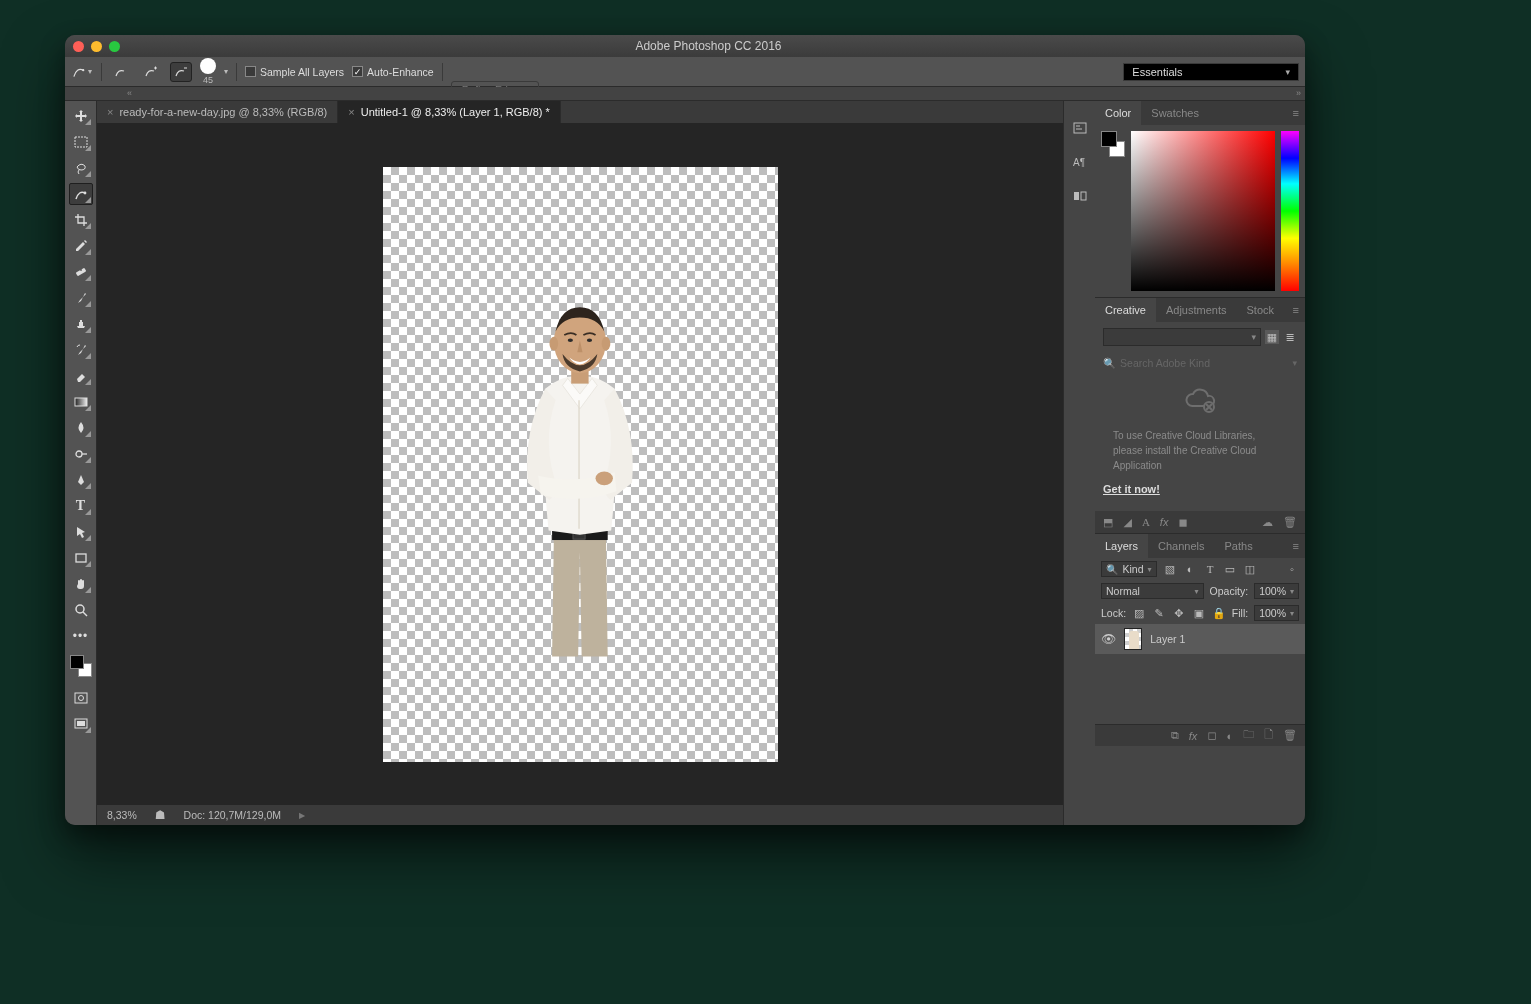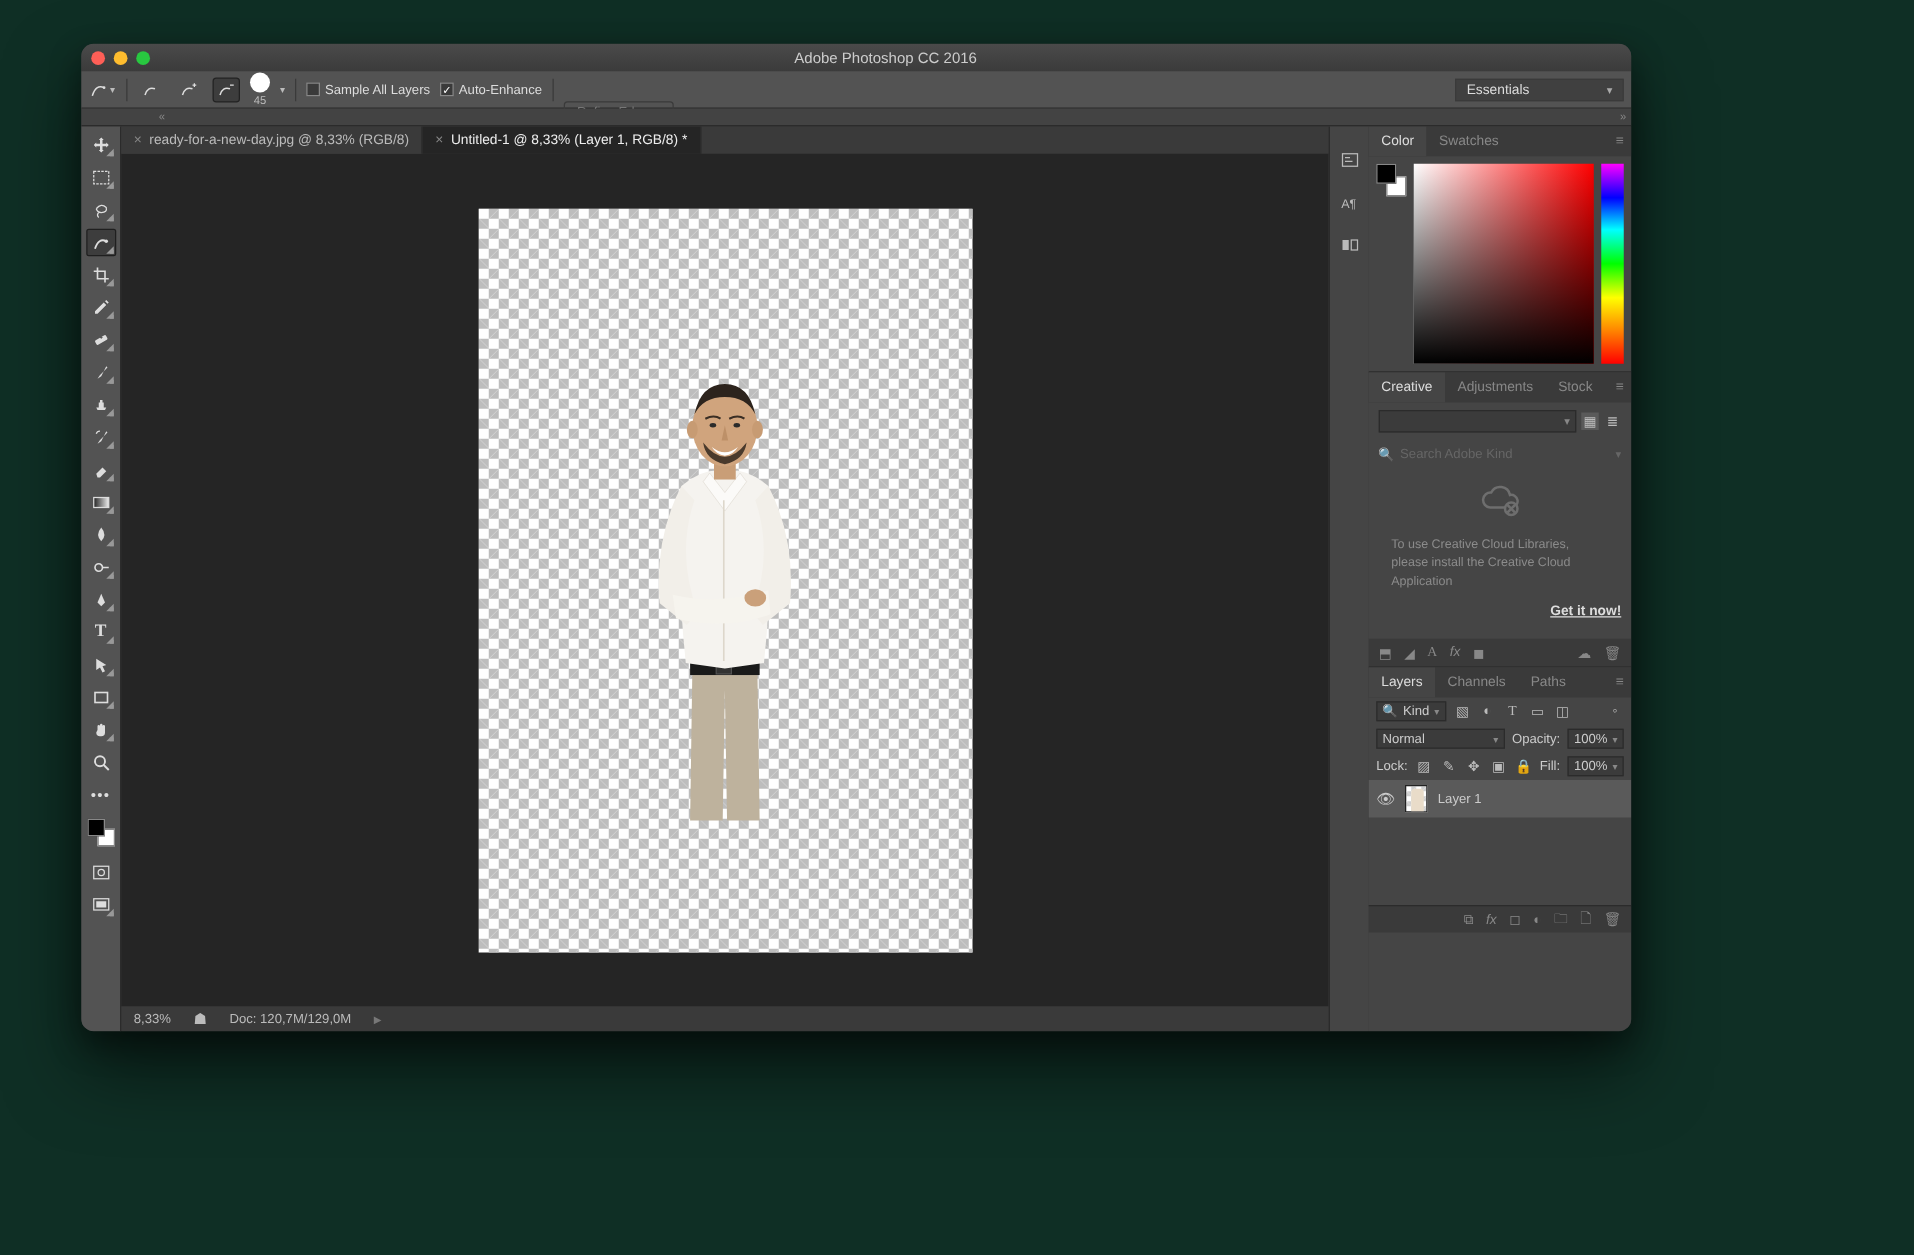--- a/index.html
+++ b/index.html
@@ -16,21 +16,21 @@
   .ob-icon { width:22px; height:20px; border:1px solid transparent; border-radius:3px; display:flex; align-items:center; justify-content:center; color:#ddd; font-size:12px; }
   .ob-icon.sel { background:#3d3d3d; border-color:#222; }
   .brush-circle { width:16px; height:16px; border-radius:50%; background:#fff; }
   .brush-size { font-size:9px; color:#bbb; margin-top:2px; }
   .brush-grp { display:flex; flex-direction:column; align-items:center; line-height:1; }
   .chk { display:flex; align-items:center; gap:4px; font-size:10.5px; }
   .chk .box { width:11px; height:11px; border:1px solid #888; background:#3a3a3a; display:flex; align-items:center; justify-content:center; font-size:9px; color:#fff; }
   .chk .box.checked::after{content:"✓";}
   .refine { border:1px solid #3a3a3a; padding:2px 10px; color:#777; font-size:10.5px; border-radius:3px;margin-top:36px; }
   .ob-spacer{flex:1;}
-  .workspace-select { display:flex; align-items:center; gap:62px; border:1px solid #3a3a3a; padding:2px 8px; font-size:11px; color:#ddd; background:#404040; }
+  .workspace-select { display:flex; align-items:center; gap:103px; border:1px solid #3a3a3a; padding:2px 8px; font-size:11px; color:#ddd; background:#000000; }
   .workspace-select .chev{ font-size:9px; color:#aaa;}
   
   .ribbon { height:14px; background:#434343; border-bottom:1px solid #2b2b2b; position:relative;}
   .ribbon .caret-l{position:absolute;left:62px;top:1px;font-size:9px;color:#888;}
   .ribbon .caret-r{position:absolute;right:4px;top:1px;font-size:9px;color:#888;}
   
   .mainrow { flex:1; display:flex; min-height:0; }
   .toolbox { width:32px; background:#535353; border-right:1px solid #2b2b2b; display:flex; flex-direction:column; align-items:center; padding:4px 0; gap:4px; }
   .tool { width:24px; height:22px; display:flex; align-items:center; justify-content:center; color:#ddd; font-size:14px; border:1px solid transparent; border-radius:2px; position:relative;}
   .tool.sel { background:#3d3d3d; border-color:#1f1f1f; }
@@ -66,21 +66,21 @@
   .color-swatch{ width:24px;height:26px; position:relative;}
   .color-swatch .f{position:absolute;left:0;top:0;width:16px;height:16px;background:#000;border:1px solid #888;}
   .color-swatch .b{position:absolute;right:0;bottom:0;width:16px;height:16px;background:#fff;border:1px solid #888;}
   .color-field{ flex:1; height:160px; background:linear-gradient(to bottom,rgba(0,0,0,0) 0%,#000 100%),linear-gradient(to right,#fff 0%,#ff0000 100%); position:relative;}
   .hue{ width:18px; height:160px; background:linear-gradient(to bottom,#f0f 0%,#00f 17%,#0ff 33%,#0f0 50%,#ff0 67%,#f80 83%,#f00 100%);} 
   .lib-body{ padding:6px 8px; display:flex; flex-direction:column; gap:8px;}
   .lib-select{ height:18px; background:#3b3b3b; border:1px solid #2b2b2b; display:flex;align-items:center;justify-content:flex-end;padding:0 4px;color:#888;font-size:9px;}
   .lib-search{ height:18px; display:flex;align-items:center;gap:4px;color:#666;font-size:10.5px;}
   .lib-msg{ color:#8b8b8b; font-size:10px; line-height:1.5; padding:6px 10px 2px;}
   .lib-cloud{ text-align:center; color:#6a6a6a; font-size:28px;}
-  .lib-link{ text-align:right; color:#ddd; font-size:11px; text-decoration:underline; font-weight:bold; padding-bottom:10px;}
+  .lib-link{ text-align:left; color:#ddd; font-size:11px; text-decoration:underline; font-weight:bold; padding-bottom:10px;}
   .style-row{ height:22px; background:#3a3a3a; display:flex; align-items:center; gap:10px; padding:0 8px; color:#888; font-size:11px;}
   .style-row .sp{flex:1;}
   .layers-body{ display:flex; flex-direction:column; font-size:10.5px;}
   .lrow{ display:flex; align-items:center; gap:6px; padding:3px 6px;}
   .lsel{ background:#3b3b3b; border:1px solid #2b2b2b; padding:1px 4px; display:flex;align-items:center;gap:4px;}
   .lsel .chev{font-size:8px;color:#888;}
   .licon{ width:14px;height:14px; display:flex;align-items:center;justify-content:center;color:#bbb;font-size:11px;}
   .layer-item{ display:flex; align-items:center; gap:8px; padding:4px 6px; background:#5a5a5a;}
   .eye{ color:#ccc; font-size:12px;}
   .thumb{ width:18px;height:22px; background-image:linear-gradient(45deg,#cfcfcf 25%,transparent 25%),linear-gradient(-45deg,#cfcfcf 25%,transparent 25%),linear-gradient(45deg,transparent 75%,#cfcfcf 75%),linear-gradient(-45deg,transparent 75%,#cfcfcf 75%);background-size:8px 8px;background-position:0 0,0 4px,4px -4px,-4px 0;background-color:#fff;border:1px solid #222; position:relative;}

